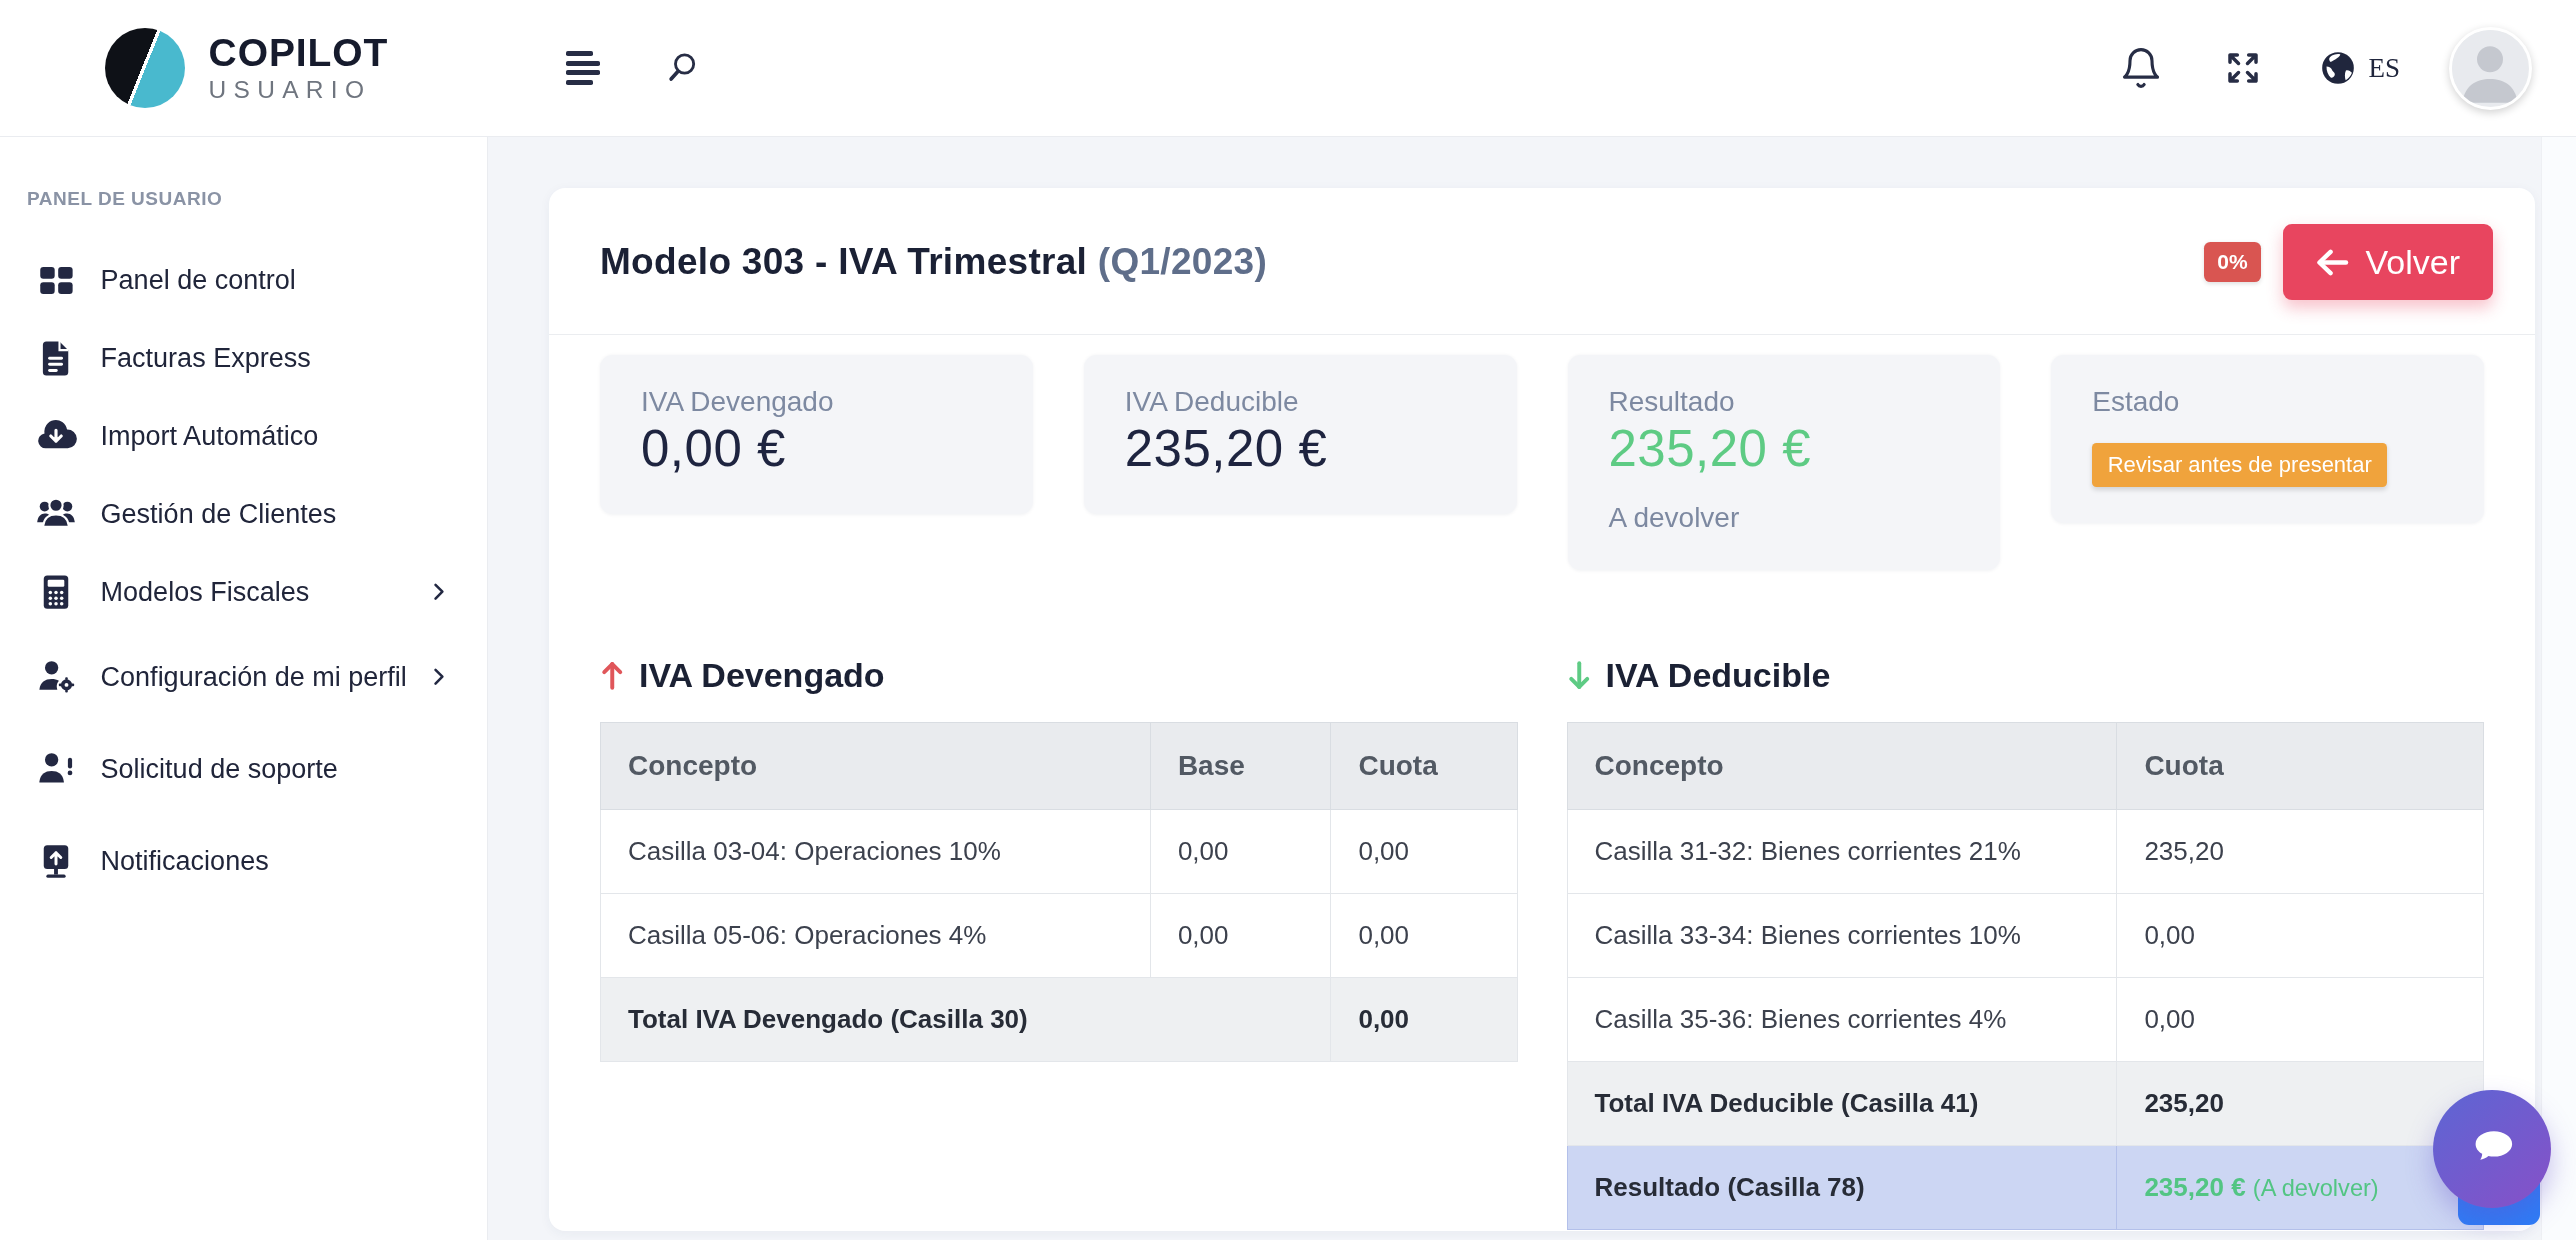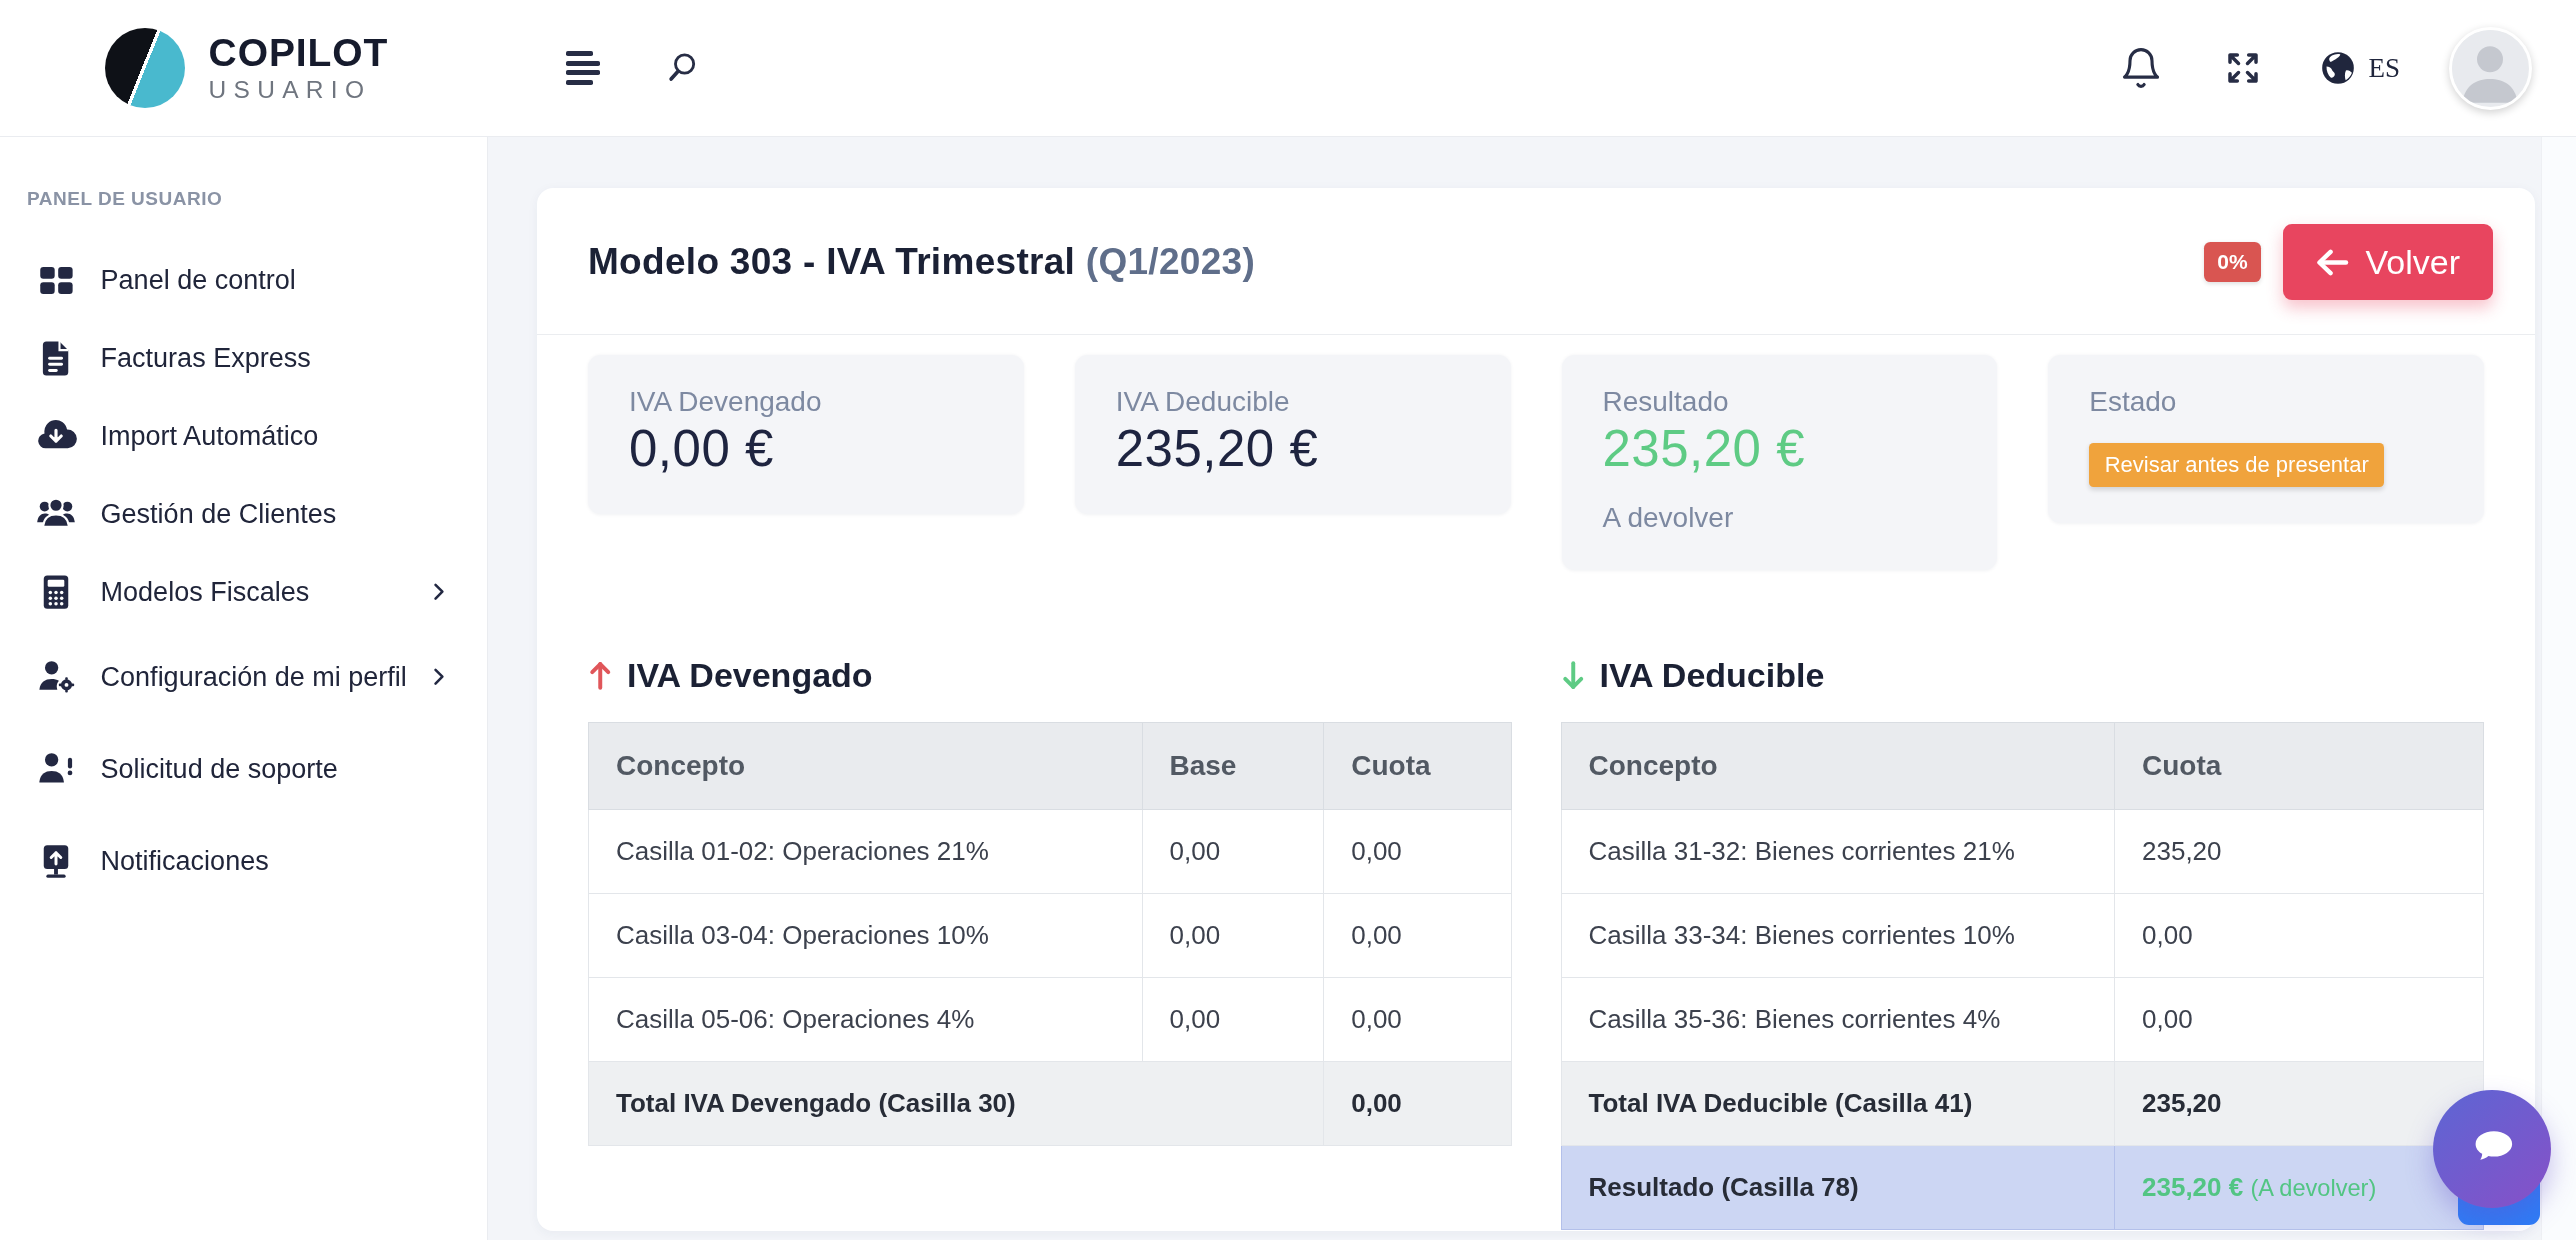--- a/index.html
+++ b/index.html
@@ -54,21 +54,21 @@
   .menu-item:nth-child(n+6){ height:92px; }
   .mi-icon { width:43px; display:flex; justify-content:center; }
   .mi-label { margin-left:23.6px; font-size:27px; color:#20253a; font-weight:500; }
   .mi-chevron { margin-left:auto; display:flex; }
 
   
   .main { position:absolute; left:489px; top:137px; right:0; bottom:0; background:#f3f5f9; }
   .scroll-strip { position:absolute; top:0; right:0; bottom:0; width:35px; background:#fafcfe; border-left:0.9px solid #eef0f4; }
 
   .card {
-    position:absolute; left:48px; top:51px; right:41px; height:1043px;
+    position:absolute; left:60px; top:51px; right:41px; height:1043px;
     background:#ffffff; border-radius:16.3px;
     box-shadow:0 2.7px 11px rgba(40,50,90,.05);
   }
   .card-head { display:flex; align-items:center; padding:36px 42px 34px 51px; border-bottom:0.9px solid #ebedf0; }
   .page-title { font-size:37px; font-weight:800; color:#1b2135; letter-spacing:0.3px; }
   .page-title .period { color:#5f6e8a; }
   .pct-badge {
     margin-left:auto; background:#d95551; color:#fff; font-size:21px; font-weight:700;
     padding:8.2px 13.6px; border-radius:6.3px; box-shadow:0 1.8px 4.5px rgba(0,0,0,.12);
   }
@@ -365,25 +365,20 @@
         <table class="t-dev">
           <thead>
             <tr>
               <th>Concepto</th>
               <th>Base</th>
               <th>Cuota</th>
             </tr>
           </thead>
           <tbody>
             <tr>
-              <td>Casilla 01-02: Operaciones 21%</td>
-              <td>0,00</td>
-              <td>0,00</td>
-            </tr>
-            <tr>
               <td>Casilla 03-04: Operaciones 10%</td>
               <td>0,00</td>
               <td>0,00</td>
             </tr>
             <tr>
               <td>Casilla 05-06: Operaciones 4%</td>
               <td>0,00</td>
               <td>0,00</td>
             </tr>
             <tr class="total-row">

